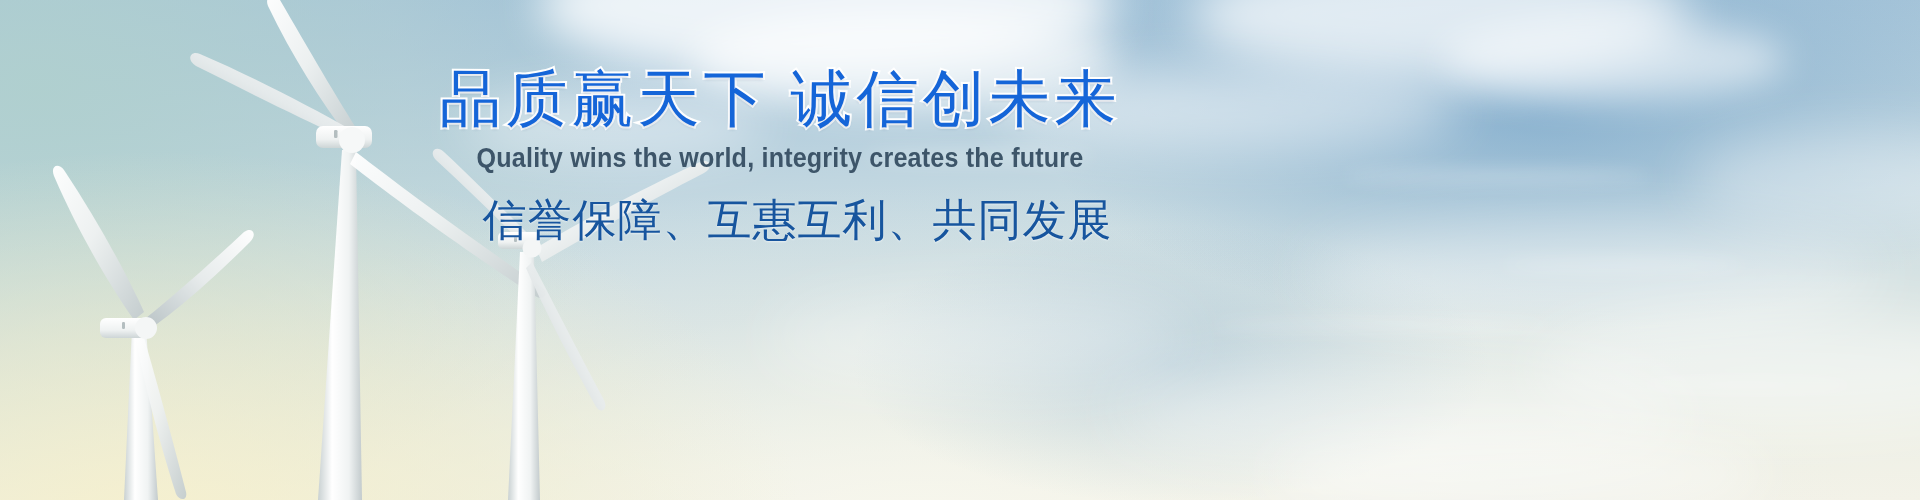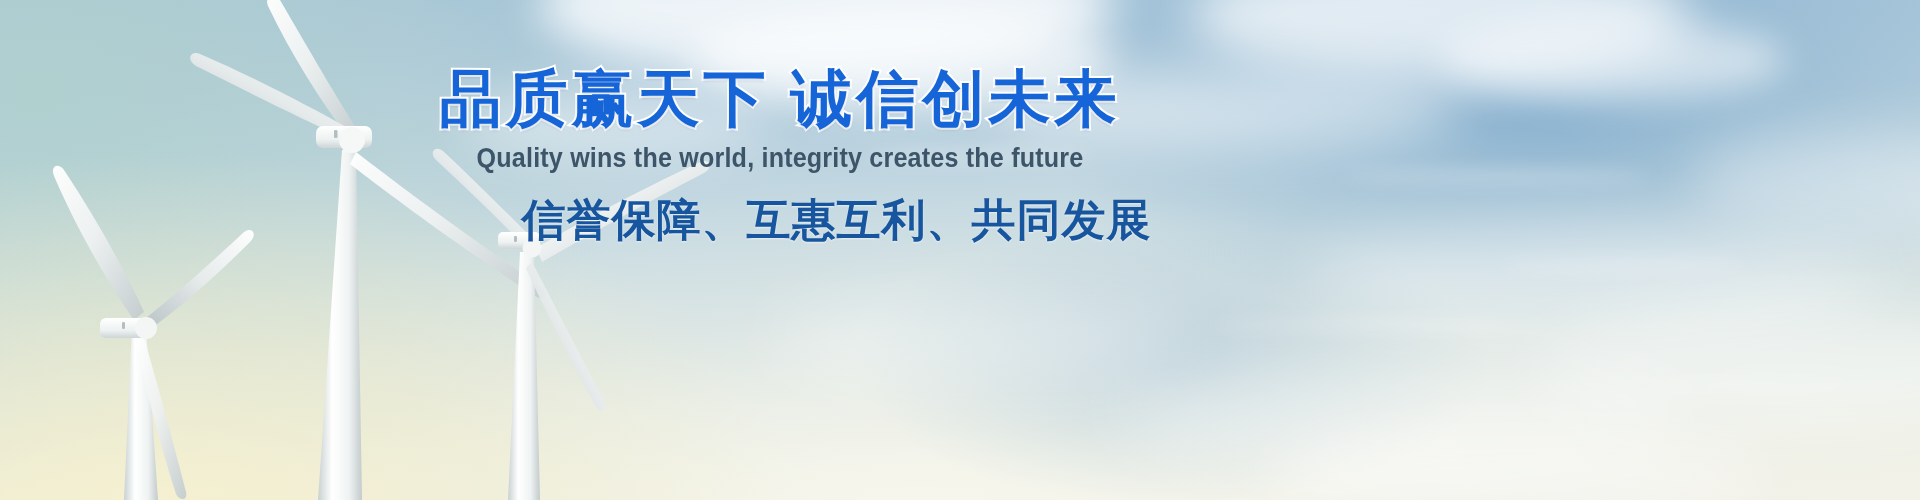--- a/index.html
+++ b/index.html
@@ -73,21 +73,21 @@
     left:0; top:0;
     width:1920px; height:500px;
   }
 
   .headline{
     position:absolute;
     left:0; top:68px;
     width:1560px;
     text-align:center;
     font-family:"Liberation Sans","DejaVu Sans",sans-serif;
-    font-weight:700;
+    font-weight:400;
     font-size:62px;
     letter-spacing:4px;
     color:#1565d8;
     line-height:1.0;
     white-space:nowrap;
     -webkit-text-stroke:4px #ffffff;
     paint-order:stroke fill;
     text-shadow:
       0 0 2px rgba(255,255,255,0.9),
       0 2px 3px rgba(40,70,110,0.20);
@@ -108,28 +108,27 @@
     transform:scaleX(0.93);
     transform-origin:center;
   }
 
   .tagline{
     position:absolute;
     left:0; top:198px;
     width:1595px;
     text-align:center;
     font-family:"Liberation Sans","DejaVu Sans",sans-serif;
-    font-weight:700;
+    font-weight:400;
     font-size:44px;
     letter-spacing:1px;
     color:#17559e;
     line-height:1.0;
     white-space:nowrap;
     text-shadow:0 1px 2px rgba(255,255,255,0.55);
-    margin-left:39px;
   }
 </style>
 </head>
 <body>
 
 <div class="banner">
 
   <div class="sky"></div>
   <div class="sky-blue-patch"></div>
   <div class="sky-blue-patch2"></div>

